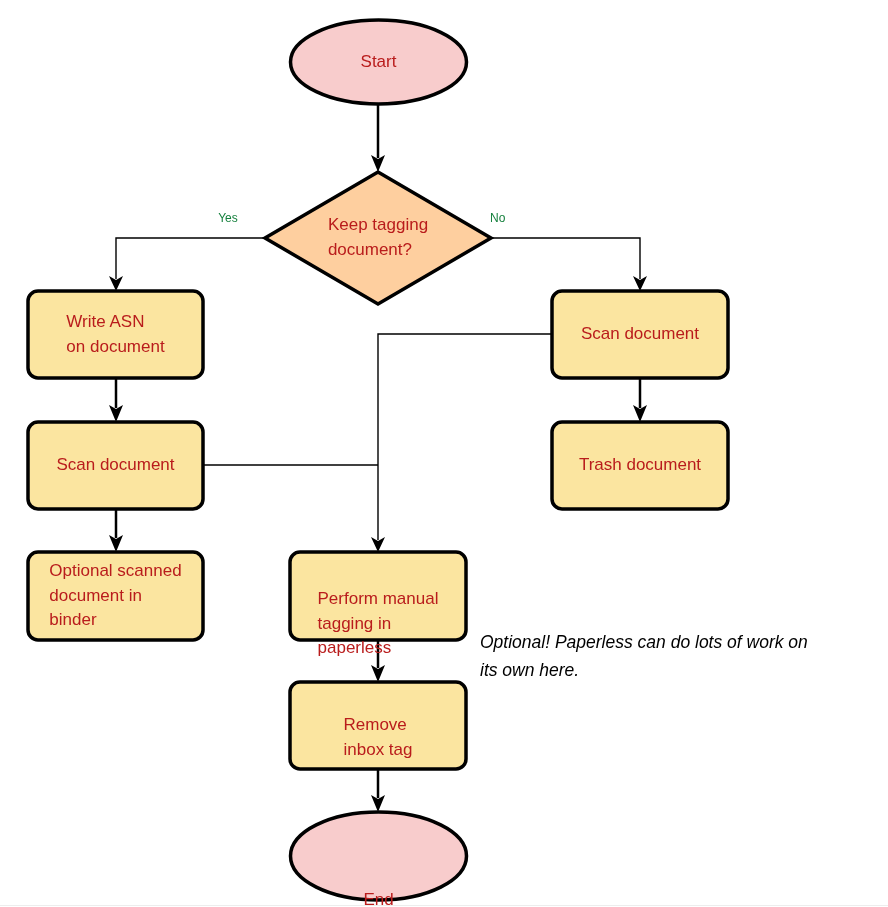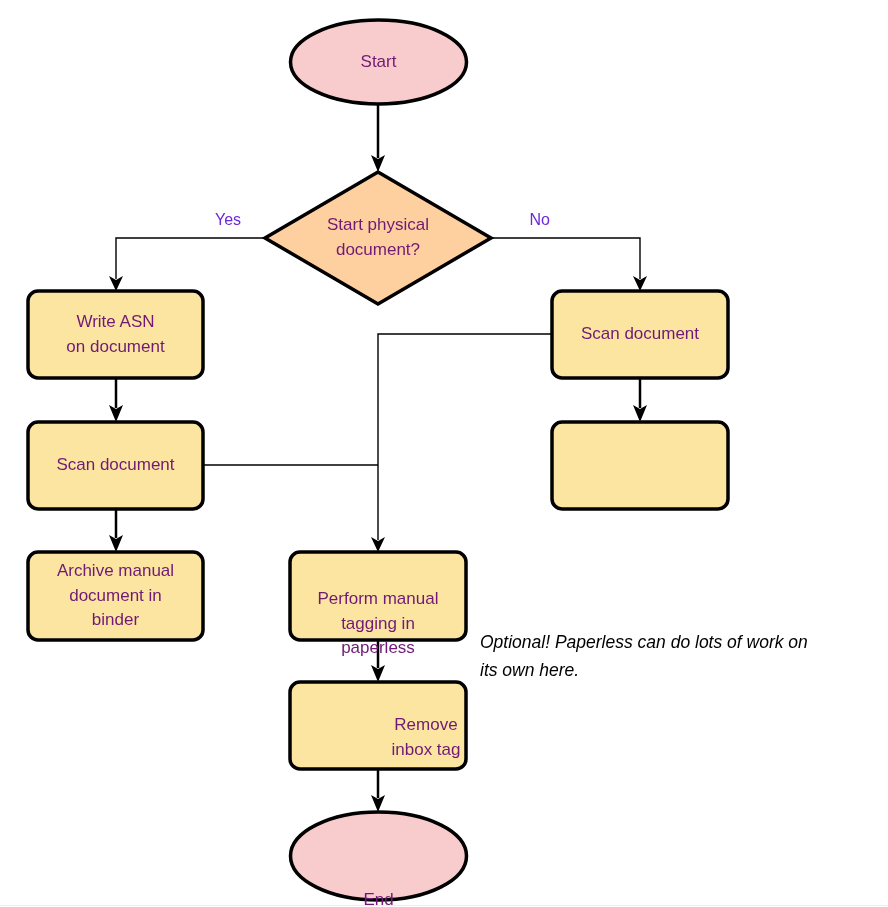--- a/index.html
+++ b/index.html
@@ -10,32 +10,32 @@
     background: #ffffff;
     overflow: hidden;
     font-family: "Liberation Sans", sans-serif;
   }
   .canvas svg { position: absolute; left: 0; top: 0; }
   .node-label {
     position: absolute;
     display: flex;
     align-items: center;
     justify-content: center;
-    text-align: center;
+    text-align: left;
     white-space: pre-line;
     font-size: 17px;
     line-height: 1.45;
-    color: #701a75;
+    color: #b91c1c;
     pointer-events: none;
   }
   .edge-label {
     position: absolute;
     text-align: center;
-    font-size: 16px;
-    color: #6d28d9;
+    font-size: 12px;
+    color: #15803d;
     pointer-events: none;
   }
   .annotation {
     position: absolute;
     left: 480px;
     top: 590px;
     width: 402px;
     font-size: 17.5px;
     line-height: 1.6;
     font-style: italic;
@@ -97,36 +97,37 @@
     <rect x="552" y="291" width="176" height="87" rx="10" stroke="#000" stroke-width="3.5" fill="#FBE5A0"></rect>
     <rect x="552" y="422" width="176" height="87" rx="10" stroke="#000" stroke-width="3.5" fill="#FBE5A0"></rect>
 
     <rect x="290" y="552" width="176" height="88" rx="10" stroke="#000" stroke-width="3.5" fill="#FBE5A0"></rect>
     <rect x="290" y="682" width="176" height="87" rx="10" stroke="#000" stroke-width="3.5" fill="#FBE5A0"></rect>
 
     <ellipse cx="378.5" cy="856" rx="88" ry="44" stroke="#000" stroke-width="3.5" fill="#F8CCCC"></ellipse>
   </svg>
 
   <div class="node-label" style="left:290px; top:20px; width:177px; height:84px;">Start</div>
-  <div class="node-label" style="left:265px; top:172px; width:226px; height:132px;">Start physical
+  <div class="node-label" style="left:265px; top:172px; width:226px; height:132px;">Keep tagging
 document?</div>
   <div class="node-label" style="left:28px; top:291px; width:175px; height:87px;border-radius:15px;">Write ASN
 on document</div>
   <div class="node-label" style="left:28px; top:422px; width:175px; height:87px;">Scan document</div>
-  <div class="node-label" style="left:28px; top:552px; width:175px; height:88px;">Archive manual
+  <div class="node-label" style="left:28px; top:552px; width:175px; height:88px;">Optional scanned
 document in
 binder</div>
   <div class="node-label" style="left:552px; top:291px; width:176px; height:87px;">Scan document</div>
+  <div class="node-label" style="left:552px; top:422px; width:176px; height:87px;">Trash document</div>
   <div class="node-label" style="left:290px; top:580px; width:176px; height:88px;">Perform manual
 tagging in
 paperless</div>
-  <div class="node-label" style="left:290px; top:682px; width:176px; height:111px;margin-left:48px;">Remove
+  <div class="node-label" style="left:290px; top:682px; width:176px; height:111px;">Remove
 inbox tag</div>
   <div class="node-label" style="left:290px; top:856px; width:177px; height:88px;">End</div>
 
   <div class="edge-label" style="left:198px; top:211px; width:60px;">Yes</div>
-  <div class="edge-label" style="left:490px; top:211px; width:60px; text-align:right;">No</div>
+  <div class="edge-label" style="left:490px; top:211px; width:60px; text-align:left;">No</div>
 
   <div class="annotation">Optional! Paperless can do lots of work on
 its own here.</div>
 
   <div class="bottom-divider"></div>
 </div>
 
 </body></html>

